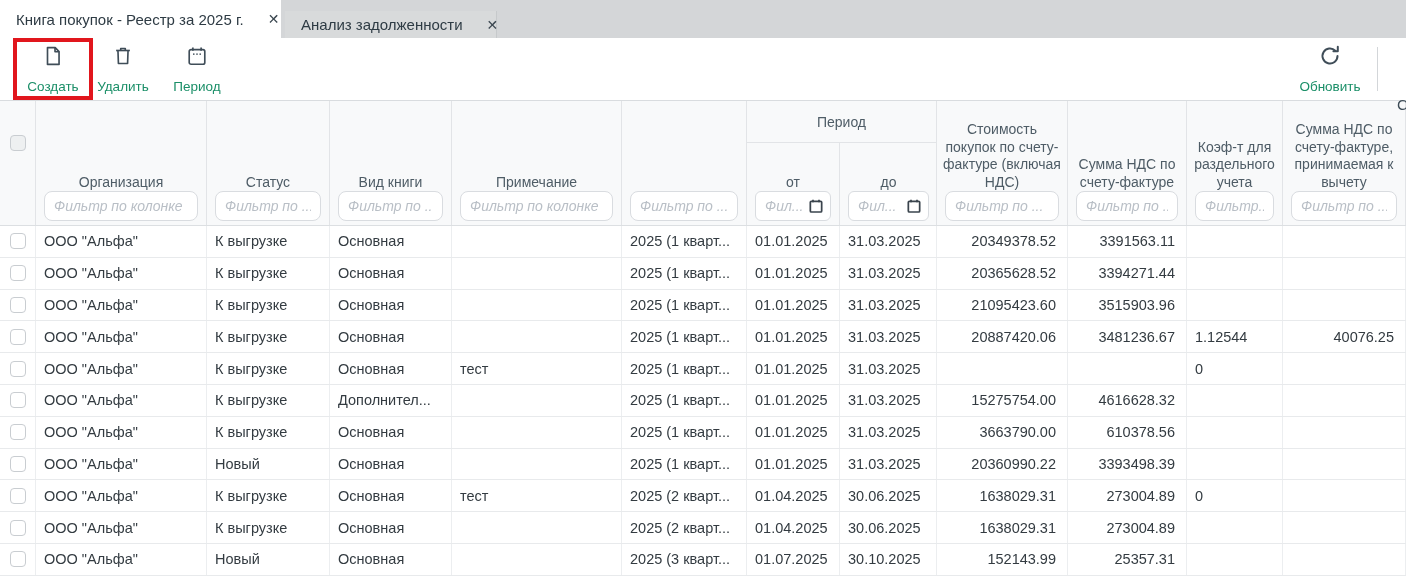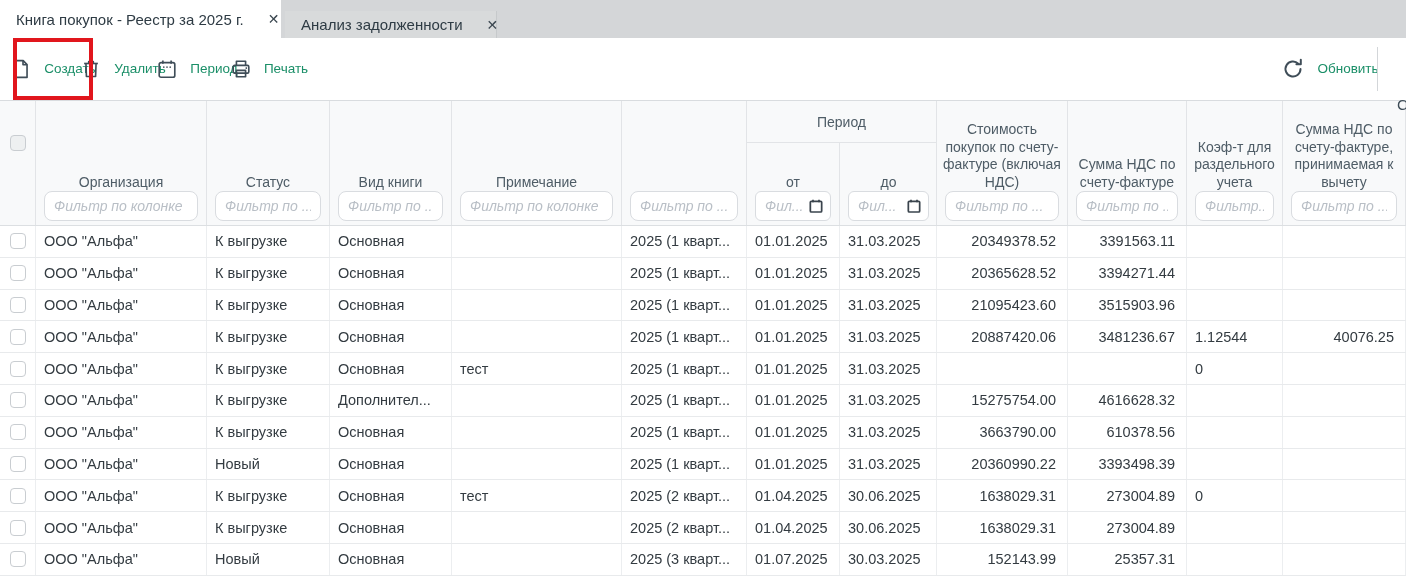--- a/index.html
+++ b/index.html
@@ -11,21 +11,21 @@
   .tabbar { height:38px; background:#d4d6d8; display:flex; align-items:stretch; }
   .tab { display:flex; align-items:center; gap:24px; padding:0 16px; font-size:15px; color:#2e3b44; cursor:default; }
   .tab.active { background:#ffffff; width:281px; }
   .tab.inactive { background:#d8dadb; width:212px; margin-left:4px; border-right:1px solid #c6c9cb;margin-top:11px; }
   .tab-label { white-space:nowrap; }
   .tab-close { font-size:14px; color:#3b4750; margin-left:auto; line-height:1; }
 
   
   .toolbar { position:relative; height:62px; background:#ffffff; }
   .tb-left { position:absolute; left:20px; top:0; height:62px; display:flex; }
-  .tb-btn { display:flex; align-items:center; justify-content:center; gap:12px; height:62px; cursor:pointer; }
+  .tb-btn { display:flex; flex-direction:column; align-items:center; justify-content:center; gap:12px; height:62px; cursor:pointer; }
   .tb-btn .ticon { color:#3f4d58; height:24px; display:flex; align-items:center; }
   .tb-btn .tlabel { font-size:13.5px; color:#1b8f68; line-height:1; }
   .w1{width:66px}.w2{width:74px}.w3{width:74px}.w4{width:70px}
   .tb-refresh { position:absolute; left:1292px; top:0; width:76px; }
   .tb-divider { position:absolute; left:1377px; top:9px; height:44px; width:1px; background:#d3d6d9; }
   .tb-partial { position:absolute; left:1397px; top:58px; font-size:15px; color:#3f4d58; }
 
   
   .red-box { position:absolute; left:13px; top:38px; width:80px; height:62px; border:4px solid #e1161d; z-index:20; pointer-events:none; }
 
@@ -102,31 +102,20 @@
         <span class="ticon">
           <svg width="22" height="22" viewBox="0 0 24 24" fill="none" stroke="currentColor" stroke-width="1.8">
             <rect x="3.5" y="5" width="17" height="16" rx="2"></rect>
             <path d="M7.5 2.8V6.4M16.5 2.8V6.4"></path>
             <circle cx="8.5" cy="10" r="0.9" fill="currentColor" stroke="none"></circle>
             <circle cx="12" cy="10" r="0.9" fill="currentColor" stroke="none"></circle>
             <circle cx="15.5" cy="10" r="0.9" fill="currentColor" stroke="none"></circle>
           </svg>
         </span>
         <span class="tlabel">Период</span>
-      </div>
-      <div class="tb-btn w4">
-        <span class="ticon">
-          <svg width="22" height="22" viewBox="0 0 24 24" fill="none" stroke="currentColor" stroke-width="1.8" stroke-linejoin="round">
-            <path d="M7 8V3.5h10V8"></path>
-              <rect x="3.5" y="8" width="17" height="8.5" rx="1.5"></rect>
-              <rect x="7" y="13.5" width="10" height="7"></rect>
-            <path d="M17 11h1.6"></path>
-          </svg>
-        </span>
-        <span class="tlabel">Печать</span>
       </div>
     </div>
 
     <div class="tb-btn tb-refresh">
       <span class="ticon">
         <svg width="24" height="24" viewBox="0 0 24 24" fill="none" stroke="currentColor" stroke-width="2" stroke-linecap="round">
           <path d="M19.5 12a7.5 7.5 0 1 1-2.2-5.3"></path>
             <path d="M19.8 2.8v4.4h-4.4" stroke-linejoin="round"></path>
         </svg>
       </span>
@@ -375,21 +364,21 @@
       <div class="trow grid-row">
         <div class="tcell cbcell">
           <span class="cb"></span>
         </div>
         <div class="tcell align-left">ООО "Альфа"</div>
         <div class="tcell align-left">Новый</div>
         <div class="tcell align-left">Основная</div>
         <div class="tcell align-left"></div>
         <div class="tcell align-left">2025 (3 кварт...</div>
         <div class="tcell align-left">01.07.2025</div>
-        <div class="tcell align-left">30.03.2025</div>
+        <div class="tcell align-left">30.10.2025</div>
         <div class="tcell align-right">152143.99</div>
         <div class="tcell align-right">25357.31</div>
         <div class="tcell align-left"></div>
         <div class="tcell align-right"></div>
       </div>
     </div>
 
 </div>
 
 </body></html>

